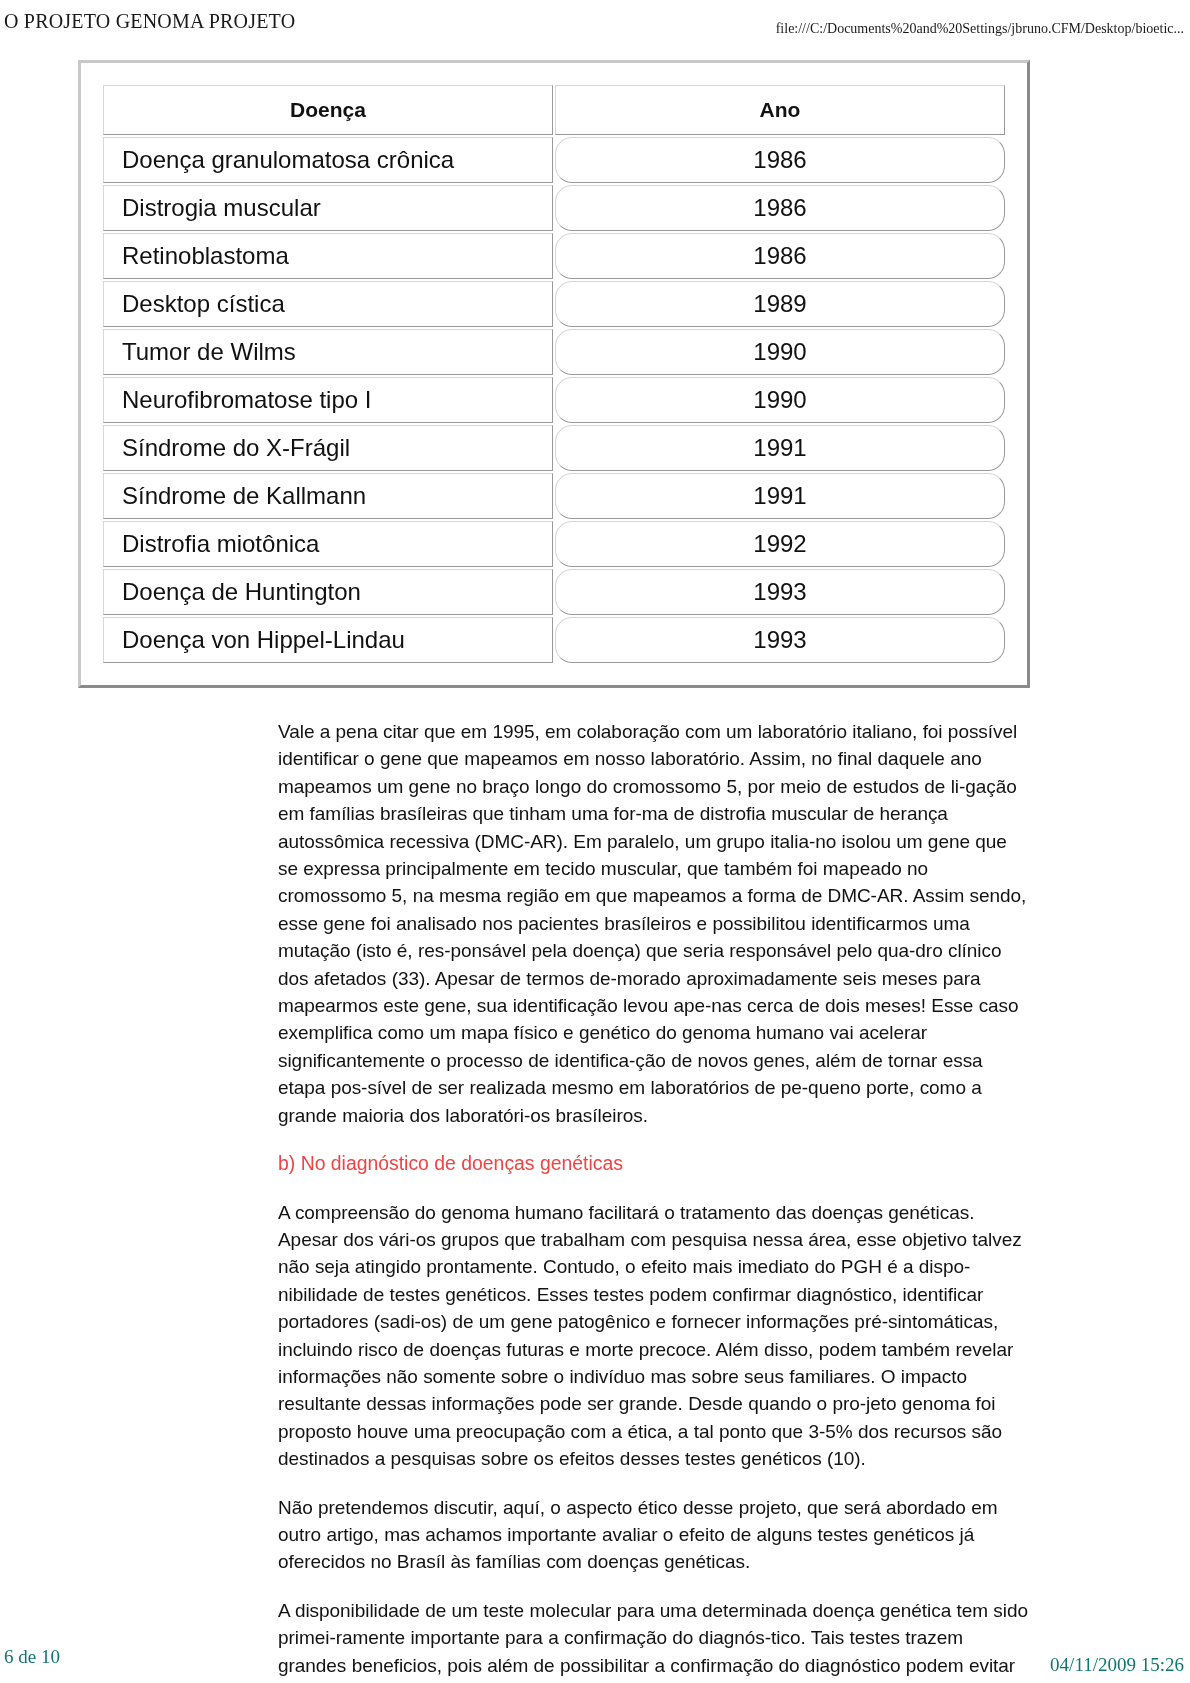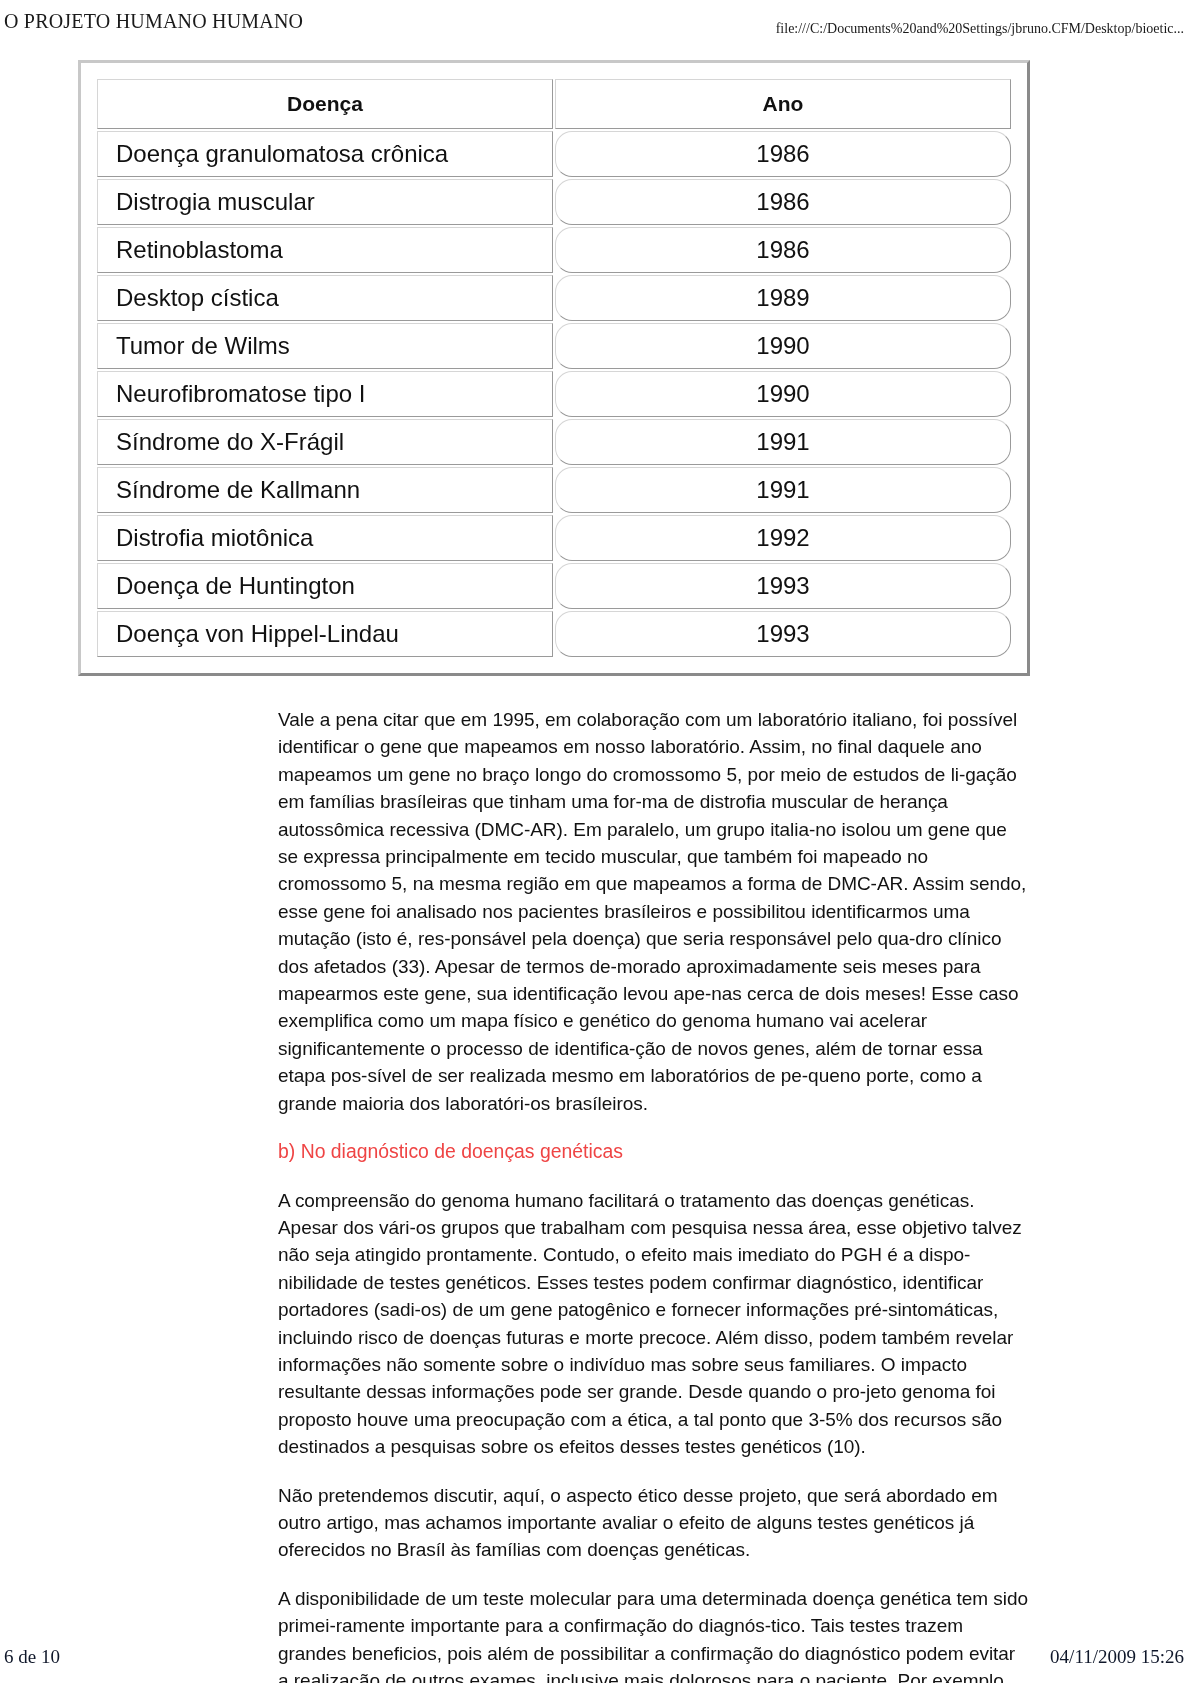--- a/index.html
+++ b/index.html
@@ -45,52 +45,52 @@
   
   .print-footer {
     position: absolute;
     bottom: 14px;
     left: 0;
     width: 1190px;
     height: 24px;
     font-family: "Liberation Serif", serif;
     font-size: 19px;
     line-height: 24px;
-    color: #0f172a;
+    color: #0f766e;
   }
   .print-footer .pf-page {
     position: absolute;
     left: 4px;
     top: 0;
   }
   .print-footer .pf-date {
     position: absolute;
     right: 6px;
-    top: 0;
+    top: 8px;
   }
 
   
   .content {
     position: absolute;
     left: 0;
     top: 60px;
     width: 1190px;
   }
 
   
   .table-wrap {
     margin: 0 0 0 78px;
     width: 952px;
     border: 3px solid #b0b0b0;
     border-top-color: #c8c8c8;
     border-left-color: #c8c8c8;
     border-right-color: #8a8a8a;
     border-bottom-color: #8a8a8a;
     background: #ffffff;
-    padding: 14px;
+    padding: 20px;
     box-sizing: border-box;
   }
   table.disease-table {
     border-collapse: separate;
     border-spacing: 2px;
     width: 100%;
     background: #ffffff;
   }
   table.disease-table th,
   table.disease-table td {
@@ -141,21 +141,21 @@
     font-size: 19.4px;
     line-height: 27.4px;
     color: #ef4444;
   }
   .wide { width: 752px; }
 </style>
 </head>
 <body>
 
 <div class="print-header">
-  <span class="ph-title">O PROJETO HUMANO HUMANO</span>
+  <span class="ph-title">O PROJETO GENOMA PROJETO</span>
   <span class="ph-url">file:///C:/Documents%20and%20Settings/jbruno.CFM/Desktop/bioetic...</span>
 </div>
 
 <div class="content">
 
   <div class="table-wrap">
     <table class="disease-table">
       <colgroup>
         <col class="col-name">
         <col class="col-year">

